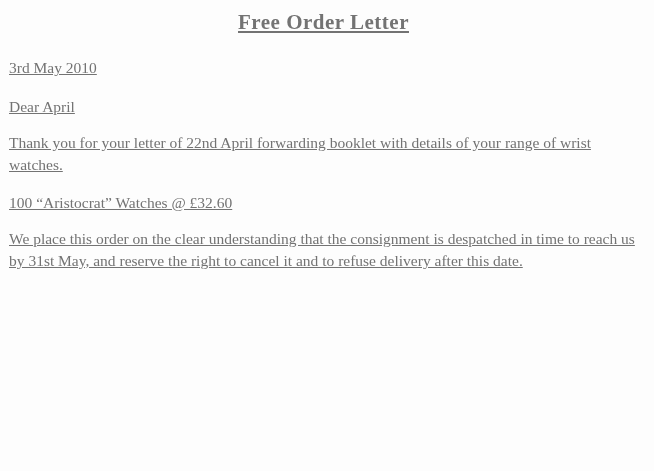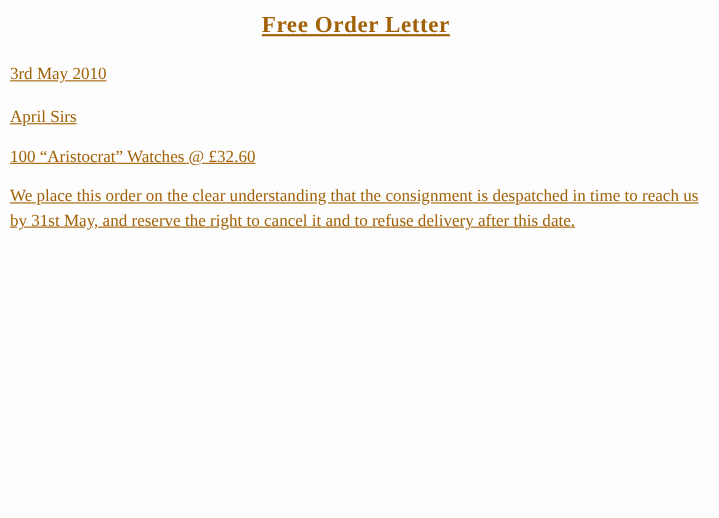--- a/index.html
+++ b/index.html
@@ -9,21 +9,21 @@
     background: #fdfdfd;
     overflow: hidden;
   }
   .page {
     width: 654px;
     height: 471px;
     padding: 9px 16px 6px 9px;
     font-family: "Liberation Serif", "DejaVu Serif", serif;
     font-size: 15.5px;
     line-height: 22px;
-    color: #a16207;
+    color: #737373;
     background: #fdfdfd;
   }
   .letter-title {
     text-align: center;
     font-size: 21px;
     font-weight: bold;
     text-decoration: underline;
     line-height: 26px;
     margin-bottom: 22px;
     letter-spacing: 0.5px;
@@ -40,22 +40,23 @@
 </style>
 </head>
 <body>
 
 <div class="page">
 
   <div class="letter-title">Free Order Letter</div>
 
   <div class="block date-line">3rd May 2010</div>
 
-  <div class="block salutation">April Sirs</div>
+  <div class="block salutation">Dear April</div>
 
+  <div class="block">Thank you for your letter of 22nd April forwarding booklet with details of your range of wrist watches.</div>
 
 
   <div class="block order-items">
     <span class="item">100 “Aristocrat” Watches @ £32.60</span>
   </div>
 
   <div class="block">We place this order on the clear understanding that the consignment is despatched in time to reach us by 31st May, and reserve the right to cancel it and to refuse delivery after this date.</div>
 
 
 </div>

